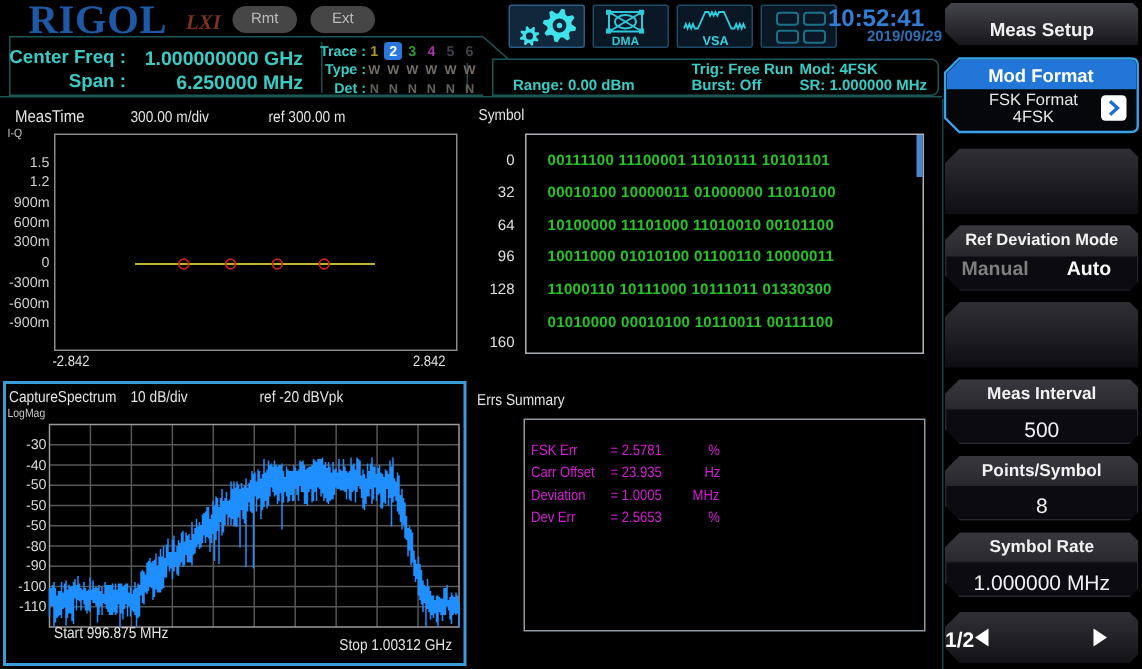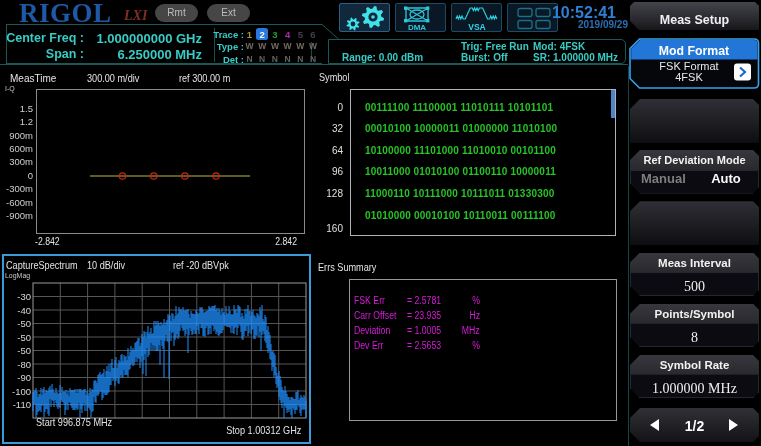--- a/index.html
+++ b/index.html
@@ -26,21 +26,21 @@
 #symbox { left:350px; top:89px; width:266px; height:147px; border:1px solid #aeb2ba; }
 .symnum { position:absolute; right:418px; font-size:10px; color:#e0e0e0; line-height:12px; }
 .symrow { position:absolute; left:365px; font-size:10px; font-weight:bold; color:#26c426; line-height:12px; letter-spacing:0.2px; }
 #specpanel { left:2px; top:254px; width:309px; height:190px; border:2px solid #3a9bd8; }
 .spy { position:absolute; right:730px; font-size:9.5px; color:#d8d8d8; line-height:9px; }
 #errbox { left:349px; top:279px; width:268px; height:142px; border:1px solid #9098a0; }
 .errlab { position:absolute; left:354px; font-size:10px; color:#da1ada; line-height:11px; }
 .errval { position:absolute; left:407px; font-size:10px; color:#da1ada; line-height:11px; }
 .errunit { position:absolute; right:281px; font-size:10px; color:#da1ada; line-height:11px; }
 .sblabel { position:absolute; left:630px; width:129px; height:34px; background:linear-gradient(#37373d,#1e1e22); clip-path:polygon(10px 0, calc(100% - 6px) 0, 100% 6px, 100% 100%, 0 100%, 0 10px); color:#f2f2f2; font-weight:bold; font-size:11.5px; text-align:center; line-height:21px; }
-.sbvalue { position:absolute; left:630px; width:129px; height:24px; background:#0b0b11; box-shadow:inset 0 0 0 1px #26262e; clip-path:polygon(0 0, 100% 0, 100% calc(100% - 6px), calc(100% - 6px) 100%, 10px 100%, 0 calc(100% - 10px)); color:#f0f0f0; font-size:14px; text-align:center; line-height:29px;font-family:Liberation Serif, serif; }
+.sbvalue { position:absolute; left:630px; width:129px; height:24px; background:#0b0b11; box-shadow:inset 0 0 0 1px #26262e; clip-path:polygon(0 0, 100% 0, 100% calc(100% - 6px), calc(100% - 6px) 100%, 10px 100%, 0 calc(100% - 10px)); color:#f0f0f0; font-size:14px; text-align:center; line-height:29px; }
 .sbempty { position:absolute; left:630px; width:129px; height:44px; background:linear-gradient(#2f2f35,#0e0e12); clip-path:polygon(10px 0, calc(100% - 6px) 0, 100% 6px, 100% 100%, 0 100%, 0 10px); }
 </style></head><body>
 
 <div class="abs" id="logo">RIGOL</div>
 <div class="abs" id="lxi">LXI</div>
 <div class="abs hbtn" style="left:155px">Rmt</div>
 <div class="abs hbtn" style="left:207px">Ext</div>
 <div class="abs" id="infobox"></div>
 <div class="abs" id="statbox"></div>
 <svg class="abs" style="left:0;top:0" width="660" height="70">
@@ -241,15 +241,15 @@
 <div class="sblabel" style="top:252.5px">Meas Interval</div>
 <div class="sbvalue" style="top:272px">500</div>
 
 <div class="sblabel" style="top:303.7px">Points/Symbol</div>
 <div class="sbvalue" style="top:323.2px">8</div>
 
 <div class="sblabel" style="top:354.9px">Symbol Rate</div>
 <div class="sbvalue" style="top:374.4px">1.000000 MHz</div>
 
 <div class="abs" style="left:630px;top:408px;width:129px;height:34px;background:linear-gradient(#303036,#131317);clip-path:polygon(10px 0, calc(100% - 6px) 0, 100% 6px, 100% calc(100% - 6px), calc(100% - 6px) 100%, 10px 100%, 0 calc(100% - 10px), 0 10px);"></div>
-<div class="abs" style="left:630px;top:418px;width:129px;text-align:center;color:#fff;font-weight:bold;font-size:14px">1/2</div>
+<div class="abs" style="left:630px;top:418px;width:129px;text-align:left;color:#fff;font-weight:bold;font-size:14px">1/2</div>
 <div class="abs" style="left:650px;top:419px;width:0;height:0;border-top:6px solid transparent;border-bottom:6px solid transparent;border-right:9px solid #fff"></div>
 <div class="abs" style="left:729px;top:419px;width:0;height:0;border-top:6px solid transparent;border-bottom:6px solid transparent;border-left:9px solid #fff"></div>
 
 </body></html>

